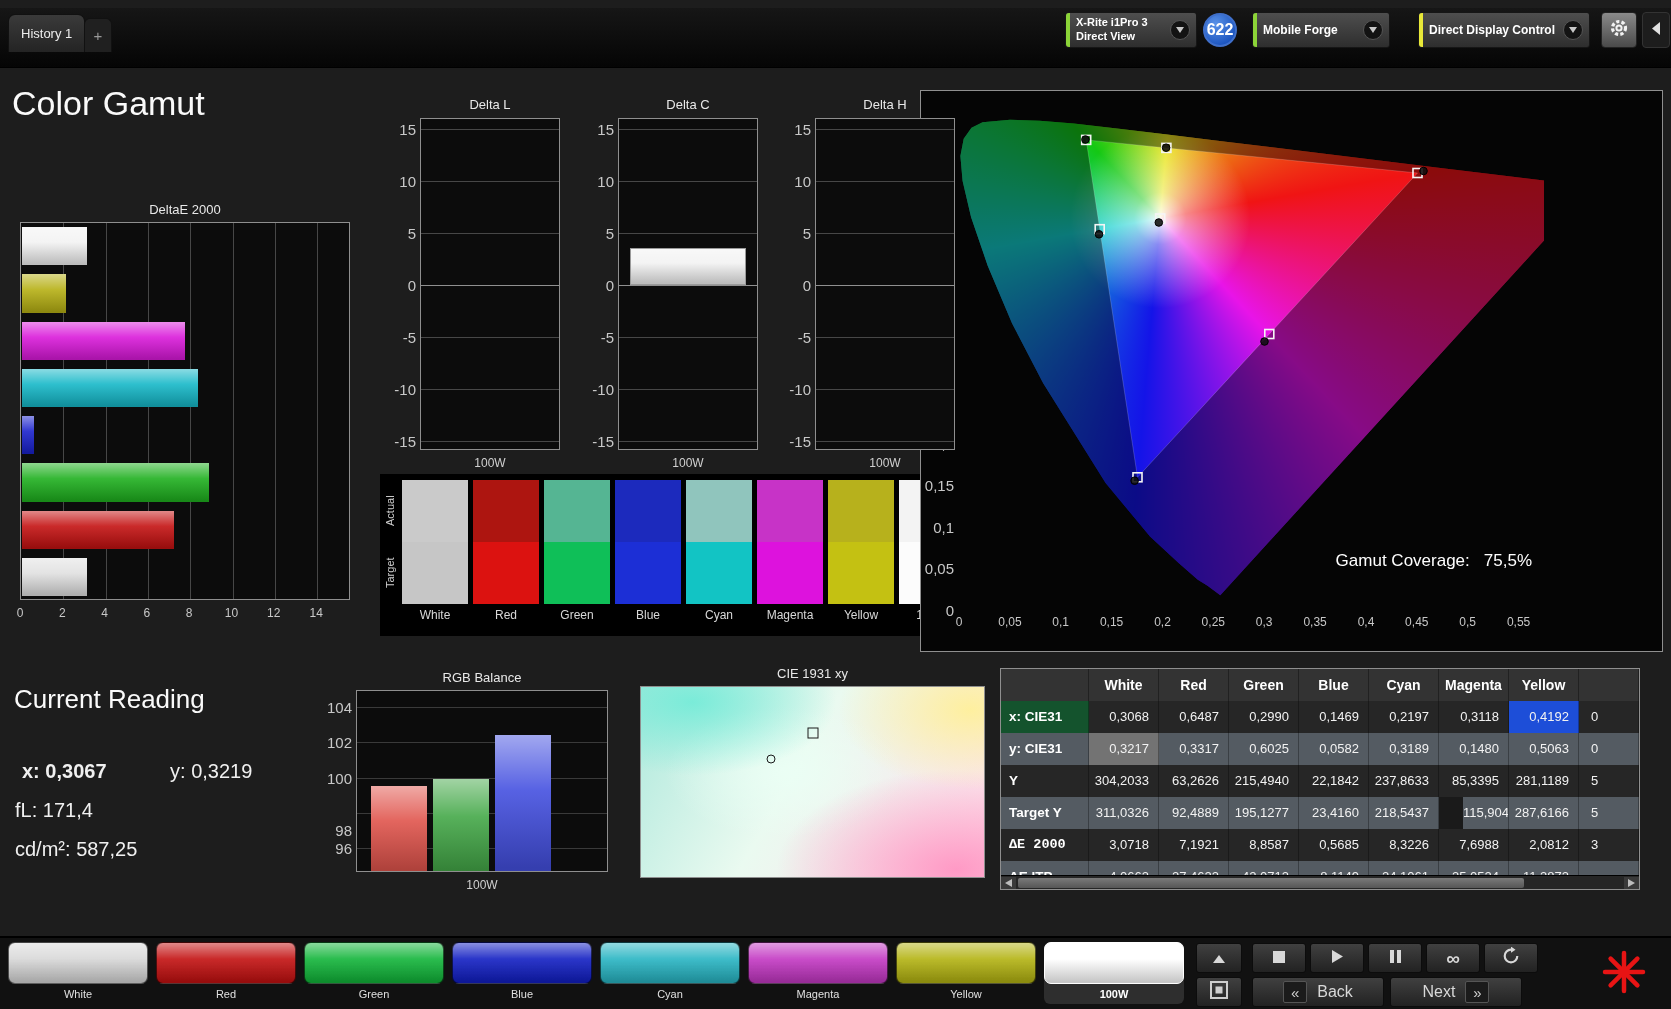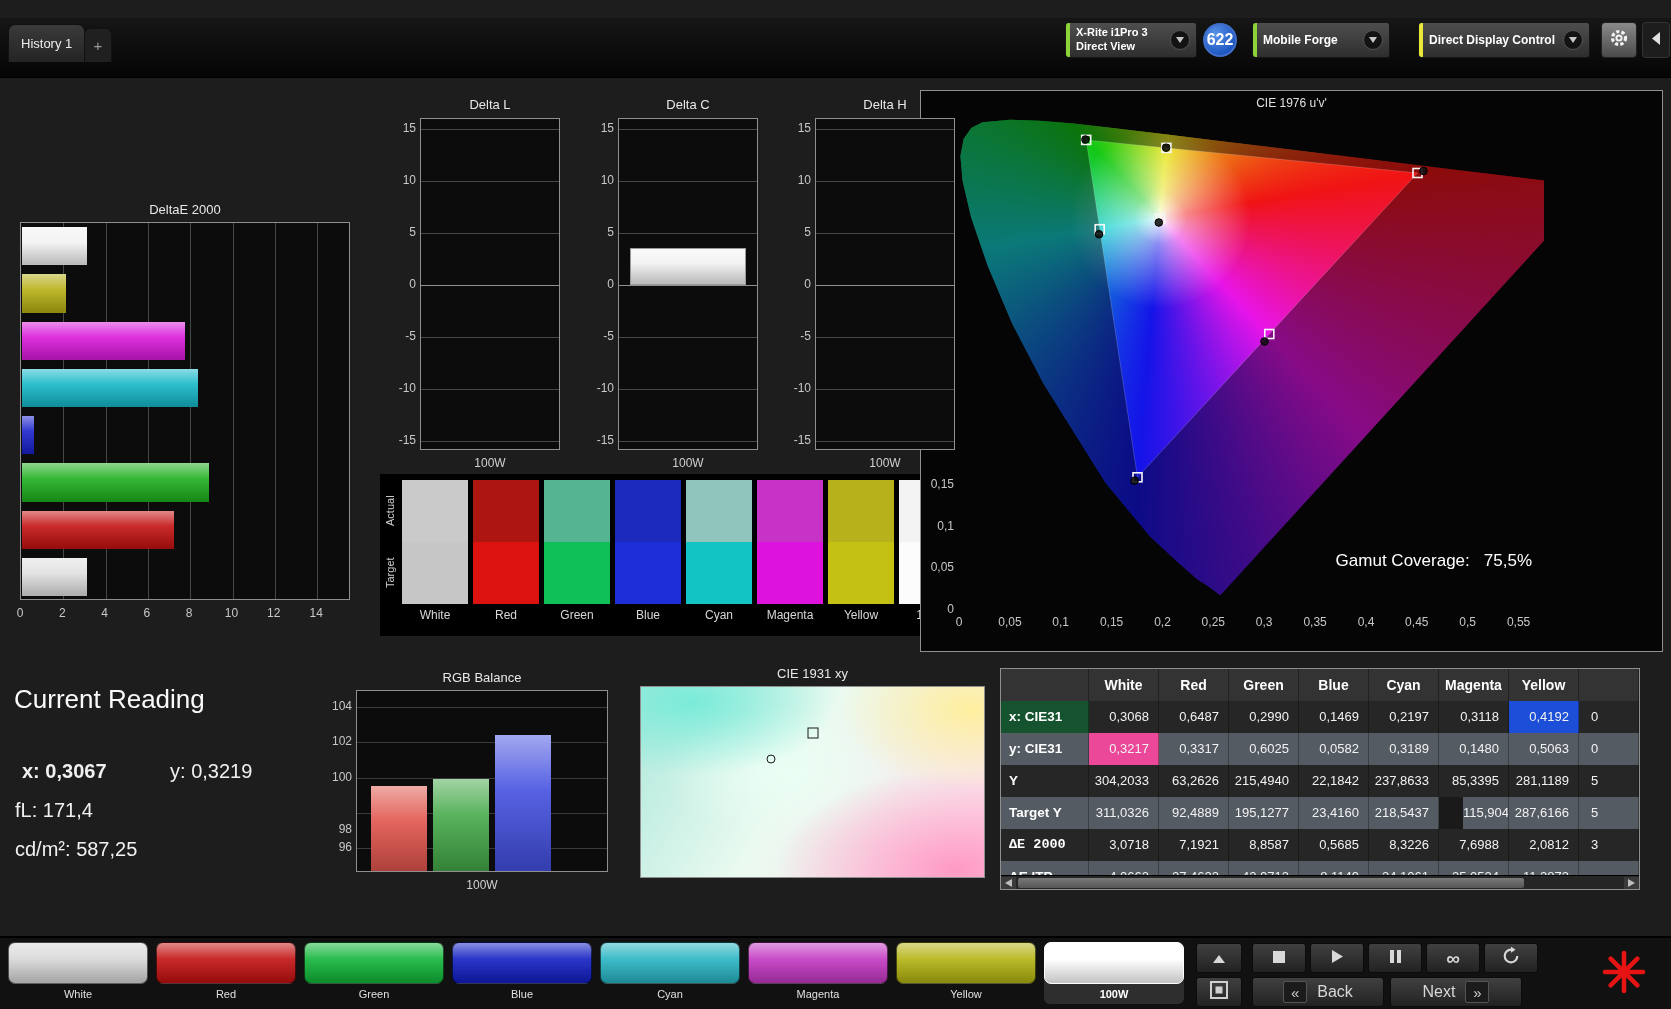--- a/index.html
+++ b/index.html
@@ -1,20 +1,20 @@
 <!DOCTYPE html>
 <html><head>
 <meta charset="utf-8">
 <style>
 *{margin:0;padding:0;box-sizing:border-box;}
 html,body{background:#1d1d1d;}
 #app{position:relative;width:1671px;height:1009px;background:#1d1d1d;font-family:"Liberation Sans",sans-serif;color:#e6e6e6;overflow:hidden;}
 
 
-#topbar{position:absolute;left:0;top:18px;width:1671px;height:60px;background:linear-gradient(#161616,#050505);border-bottom:1px solid #000;}
+#topbar{position:absolute;left:0;top:8px;width:1671px;height:60px;background:linear-gradient(#161616,#050505);border-bottom:1px solid #000;}
 .tab{position:absolute;left:8px;top:6px;height:38px;min-width:72px;background:linear-gradient(#3a3a3a,#242424);border:1px solid #111;border-bottom:none;border-radius:7px 7px 0 0;display:flex;align-items:center;padding:0 12px;font-size:13px;color:#ececec;}
 .tab-plus{position:absolute;left:84px;top:10px;width:28px;height:34px;background:#202020;border:1px solid #111;border-bottom:none;border-radius:6px 6px 0 0;display:flex;align-items:center;justify-content:center;font-size:15px;color:#999;}
 .dd{position:absolute;top:4px;height:36px;background:linear-gradient(#4e4e4e,#2e2e2e);border:1px solid #161616;border-radius:3px;display:flex;align-items:center;padding-right:6px;}
 .dd .accent{position:absolute;left:0;top:0;bottom:0;width:4px;border-radius:3px 0 0 3px;}
 .dd-lines{padding-left:10px;display:flex;flex-direction:column;justify-content:center;line-height:1.25;}
 .dd-lines span{font-size:11px;font-weight:bold;color:#fff;white-space:nowrap;}
 .dd-one{padding-left:10px;font-size:12px;font-weight:bold;color:#fff;white-space:nowrap;}
 .dd-chev{width:20px;height:20px;border-radius:50%;background:#131313;border:1px solid #555;display:flex;align-items:center;justify-content:center;margin-left:auto;}
 .badge{position:absolute;top:5px;width:34px;height:34px;border-radius:50%;background:radial-gradient(circle at 35% 30%,#5a92e8,#1c55c0 75%);border:2px solid #3f6fca;display:flex;align-items:center;justify-content:center;font-size:16px;font-weight:bold;color:#fff;}
 .gearbtn{position:absolute;left:1601px;top:4px;width:36px;height:36px;background:linear-gradient(#8a8a8a,#4a4a4a);border:1px solid #222;border-radius:4px;display:flex;align-items:center;justify-content:center;}
@@ -25,21 +25,21 @@
 .chart-title{position:absolute;text-align:center;font-size:13px;color:#e8e8e8;}
 .panel-title{position:absolute;left:0;right:0;top:5px;text-align:center;font-size:12px;color:#e0e0e0;}
 .plot-box{position:absolute;background:#0c0c0c;border:1px solid #8f8f8f;overflow:hidden;}
 .vgrid{position:absolute;top:0;bottom:0;width:1px;background:#474747;}
 .hgrid{position:absolute;left:0;right:0;height:1px;background:#474747;}
 .hgrid.zero{background:#909090;}
 .hbar{position:absolute;left:1px;}
 .vbar{position:absolute;}
 .gloss{background-image:linear-gradient(180deg,rgba(255,255,255,0.5),rgba(255,255,255,0.1) 40%,rgba(0,0,0,0.22) 96%);}
 .xtick{position:absolute;font-size:12px;color:#c8c8c8;transform:translateX(-50%);white-space:nowrap;}
-.ytick{position:absolute;font-size:12px;color:#c8c8c8;text-align:right;}
+.ytick{position:absolute;font-size:15px;color:#c8c8c8;text-align:right;}
 .chart-xlabel{position:absolute;text-align:center;font-size:12px;color:#d0d0d0;}
 
 
 #swatch-panel{position:absolute;left:380px;top:474px;width:592px;height:162px;background:#000;}
 .rotlab{position:absolute;left:3px;width:14px;writing-mode:vertical-rl;transform:rotate(180deg);font-size:11px;color:#cfcfcf;display:flex;align-items:center;justify-content:center;}
 .swcol{position:absolute;top:6px;width:66px;}
 .swhalf{width:66px;height:62px;}
 .swlabel{position:absolute;top:134px;width:66px;text-align:center;font-size:12px;color:#d8d8d8;}
 
 
@@ -145,20 +145,21 @@
             <circle cx="11" cy="11" r="2.6" fill="none" stroke="#f2f2f2" stroke-width="2"></circle>
           </svg></span>
     </div>
     <div class="collapsebtn">
       <span><svg width="9" height="13">
             <polygon points="8,0 8,13 0,6.5" fill="#e0e0e0"></polygon>
           </svg></span>
     </div>
   </header>
 
+  <div class="page-title">Color Gamut</div>
 
   <div class="chart-title" style="left:20px;top:202px;width:330px;">DeltaE 2000</div>
   <div class="plot-box" id="deltae-plot" style="left:20px;top:222px;width:330px;height:378px;">
       <div class="vgrid" style="left: 42.3px;"></div>
       <div class="vgrid" style="left: 84.6px;"></div>
       <div class="vgrid" style="left: 126.9px;"></div>
       <div class="vgrid" style="left: 169.2px;"></div>
       <div class="vgrid" style="left: 211.5px;"></div>
       <div class="vgrid" style="left: 253.8px;"></div>
       <div class="vgrid" style="left: 296.2px;"></div>
@@ -221,21 +222,20 @@
       </div>
       <div class="swlabel" style="left: 448px;">Yellow</div>
       <div class="swcol" style="left: 519px;">
         <div class="swhalf" style="background: rgb(243, 243, 243);"></div>
         <div class="swhalf" style="background: rgb(252, 252, 252);"></div>
       </div>
       <div class="swlabel" style="left: 519px;">100W</div>
     </div>
 
   <div id="cie-panel">
-    <div class="panel-title">CIE 1976 u'v'</div>
     <div id="cie-plot">
       <div id="horseshoe" style="clip-path: path(&quot;M 261.3 478.2 L 248.5 468.7 L 238.8 462.8 L 219.9 446.2 L 191 419.4 L 146.6 366.1 L 84.2 266.2 L 53 206.2 L 28.7 148.7 L 12.1 100.2 L 3.6 64.1 L 1.4 39 L 4.7 21.8 L 12.5 10.8 L 23.5 5.3 L 51 2.8 L 80.6 3.7 L 114.7 6.6 L 155.8 11.2 L 206.1 17.3 L 266.9 24.7 L 337.3 33.3 L 410.5 42.3 L 477.4 50.4 L 529.2 56.8 L 566.2 61.3 L 593.1 64.6 L 610.9 66.8 L 634.2 69.6 Z&quot;);"></div>
       <svg id="cie-overlay" width="585" height="492" viewBox="0 0 585 492">
           <path d="M261.3 478.2 L 248.5 468.7 L 238.8 462.8 L 219.9 446.2 L 191.0 419.4 L 146.6 366.1 L 84.2 266.2 L 53.0 206.2 L 28.7 148.7 L 12.1 100.2 L 3.6 64.1 L 1.4 39.0 L 4.7 21.8 L 12.5 10.8 L 23.5 5.3 L 51.0 2.8 L 80.6 3.7 L 114.7 6.6 L 155.8 11.2 L 206.1 17.3 L 266.9 24.7 L 337.3 33.3 L 410.5 42.3 L 477.4 50.4 L 529.2 56.8 L 566.2 61.3 L 593.1 64.6 L 610.9 66.8 L 634.2 69.6 Z M458.5 56.0 L 127.2 22.9 L 178.5 360.3 Z" fill="rgba(0,0,0,0.42)" fill-rule="evenodd"></path>
           <path d="M458.5 56.0 L 127.2 22.9 L 178.5 360.3 Z" fill="none" stroke="rgba(255,255,255,0.18)" stroke-width="1"></path>
           <rect x="196.7" y="97.0" width="9" height="9" fill="none" stroke="#f5f5f5" stroke-width="1.6"></rect>
           <rect x="454.0" y="51.5" width="9" height="9" fill="none" stroke="#f5f5f5" stroke-width="1.6"></rect>
           <rect x="122.7" y="18.4" width="9" height="9" fill="none" stroke="#f5f5f5" stroke-width="1.6"></rect>
           <rect x="174.0" y="355.8" width="9" height="9" fill="none" stroke="#f5f5f5" stroke-width="1.6"></rect>
           <rect x="136.2" y="107.7" width="9" height="9" fill="none" stroke="#f5f5f5" stroke-width="1.6"></rect>
@@ -332,21 +332,21 @@
           <div class="td lbl" style="background: #14532d;">x: CIE31</div>
           <div class="td" style="background: rgb(38, 38, 38);">0,3068</div>
           <div class="td" style="background: rgb(38, 38, 38);">0,6487</div>
           <div class="td" style="background: rgb(38, 38, 38);">0,2990</div>
           <div class="td" style="background: rgb(38, 38, 38);">0,1469</div>
           <div class="td" style="background: rgb(38, 38, 38);">0,2197</div>
           <div class="td" style="background: rgb(38, 38, 38);">0,3118</div>
           <div class="td" style="background: #1d4ed8;">0,4192</div>
           <div class="td part" style="background: rgb(38, 38, 38);">0</div>
           <div class="td lbl" style="background: rgb(84, 91, 98);">y: CIE31</div>
-          <div class="td" style="background: #ec4899;">0,3217</div>
+          <div class="td" style="background: #737373;">0,3217</div>
           <div class="td" style="background: rgb(84, 91, 98);">0,3317</div>
           <div class="td" style="background: rgb(84, 91, 98);">0,6025</div>
           <div class="td" style="background: rgb(84, 91, 98);">0,0582</div>
           <div class="td" style="background: rgb(84, 91, 98);">0,3189</div>
           <div class="td" style="background: rgb(84, 91, 98);">0,1480</div>
           <div class="td" style="background: rgb(84, 91, 98);">0,5063</div>
           <div class="td part" style="background: rgb(84, 91, 98);">0</div>
           <div class="td lbl" style="background: rgb(38, 38, 38);">Y</div>
           <div class="td" style="background: rgb(38, 38, 38);">304,2033</div>
           <div class="td" style="background: rgb(38, 38, 38);">63,2626</div>

